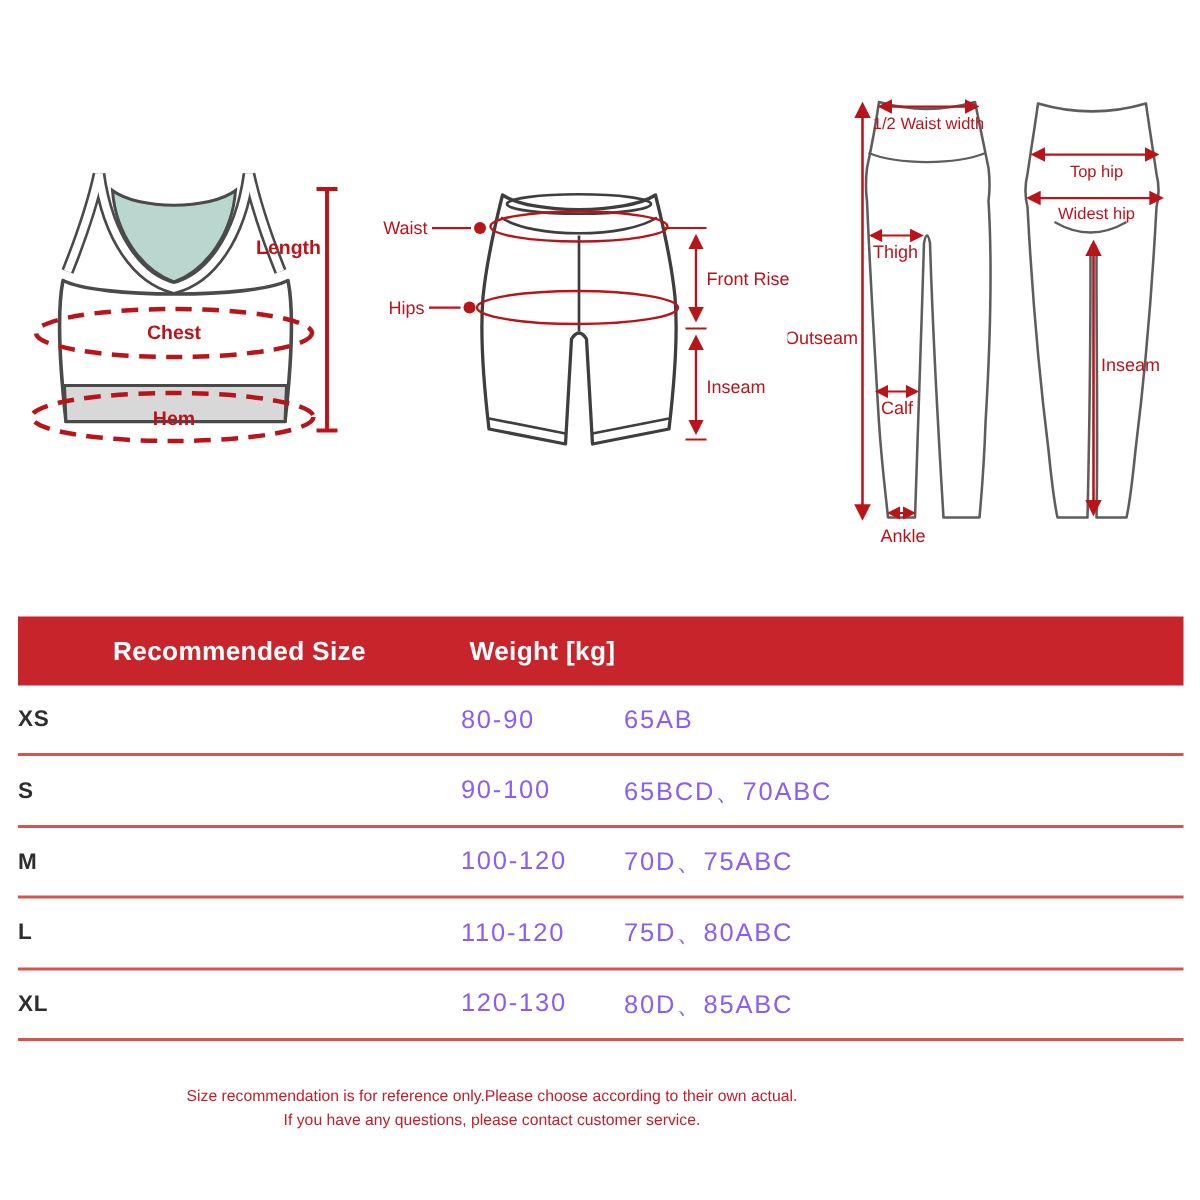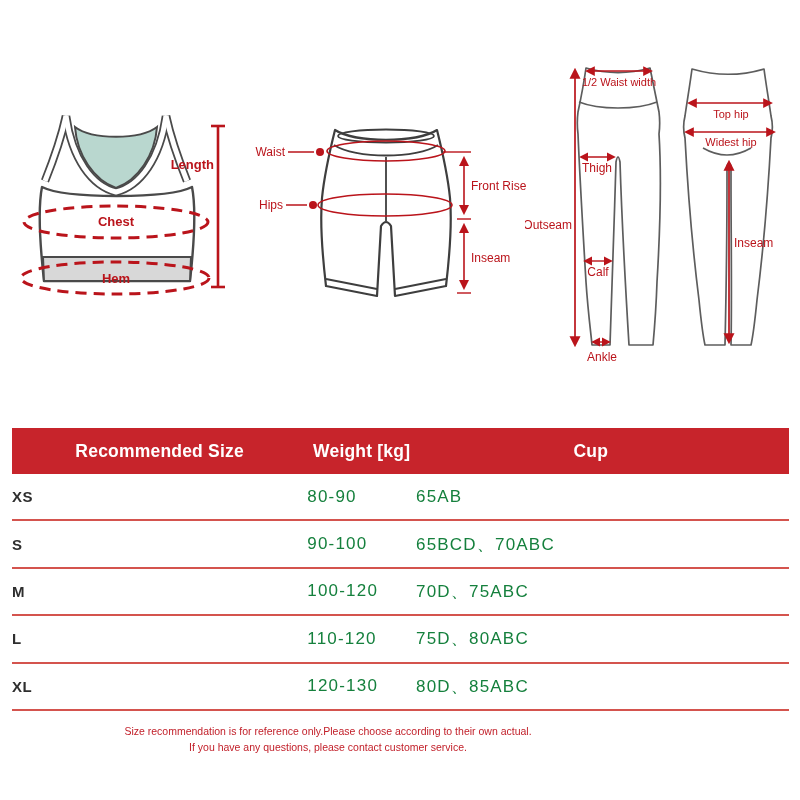--- a/index.html
+++ b/index.html
@@ -29,27 +29,27 @@
   .rdash{fill:none;stroke:var(--diagram-red);stroke-width:3;stroke-dasharray:11 7;}
   .rdot{fill:var(--diagram-red);stroke:none;}
   .rt{fill:var(--diagram-red);font-family:"Liberation Sans",sans-serif;}
   .rt-b{font-weight:bold;font-size:13px;}
   .rt-12{font-size:12px;}
   .rt-11{font-size:11px;}
   .mid{text-anchor:middle;}
   .end{text-anchor:end;}
 
   
-  .size-table{left:12px;top:428px;width:777px;}
+  .size-table{left:12px;top:411px;width:777px;}
   .thead{height:46px;background:var(--header-red);display:grid;grid-template-columns:38% 14% 45% 3%;align-items:center;}
   .thead div{color:#fff;font-size:17.5px;font-weight:bold;text-align:center;letter-spacing:.2px;}
   .trow{height:47.4px;display:grid;grid-template-columns:38% 14% 45% 3%;align-items:center;border-bottom:2px solid var(--separator-red);}
   .trow div{}
   .c-size{font-size:15px;color:#2e2e2e;font-weight:bold;letter-spacing:.5px;}
-  .c-num{font-size:17px;color:#15803d;letter-spacing:1.2px;}
+  .c-num{font-size:17px;color:#8b5cf6;letter-spacing:1.2px;}
 
   
   .footer{left:0;top:723px;width:656px;text-align:center;color:var(--footer-red);}
   .footer div{font-size:10.5px;line-height:16px;}
 </style>
 </head>
 <body>
 
 <div class="canvas">
 
@@ -172,21 +172,20 @@
     <text class="rt rt-12 mid" x="77" y="311">Ankle</text>
     <text class="rt rt-11 mid" x="206" y="68">Top hip</text>
     <text class="rt rt-11 mid" x="206" y="96">Widest hip</text>
     <text class="rt rt-12" x="209" y="197">Inseam</text>
   </svg>
 
   <div class="abs size-table">
     <div class="thead">
       <div>Recommended Size</div>
       <div>Weight [kg]</div>
-      <div>Cup</div>
       <div></div>
     </div>
     <div class="trow">
       <div class="c-size">XS</div>
       <div class="c-num">80-90</div>
       <div class="c-num">65AB</div>
       <div></div>
     </div>
     <div class="trow">
       <div class="c-size">S</div>

